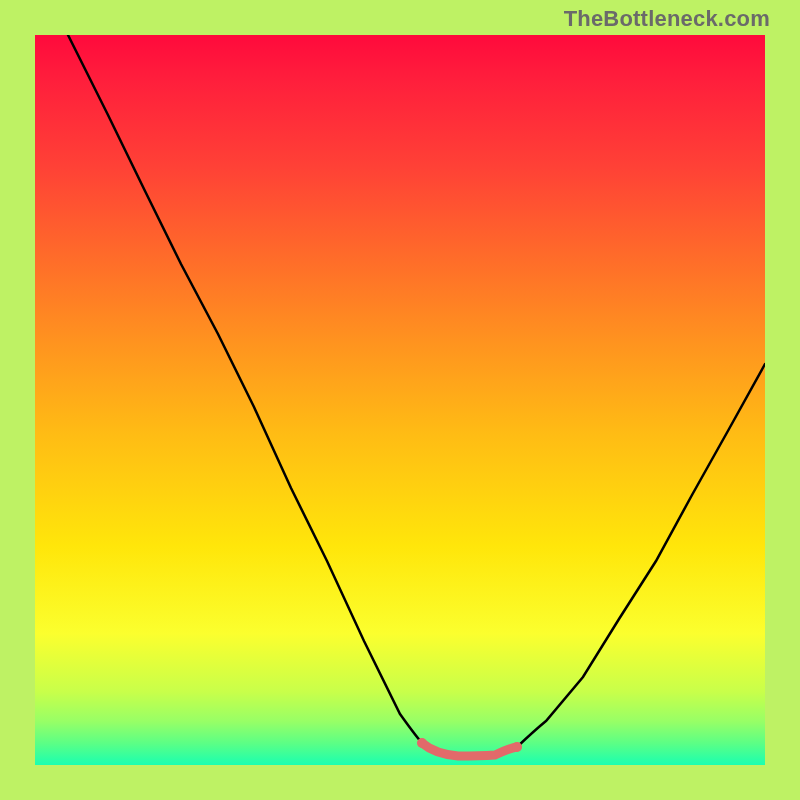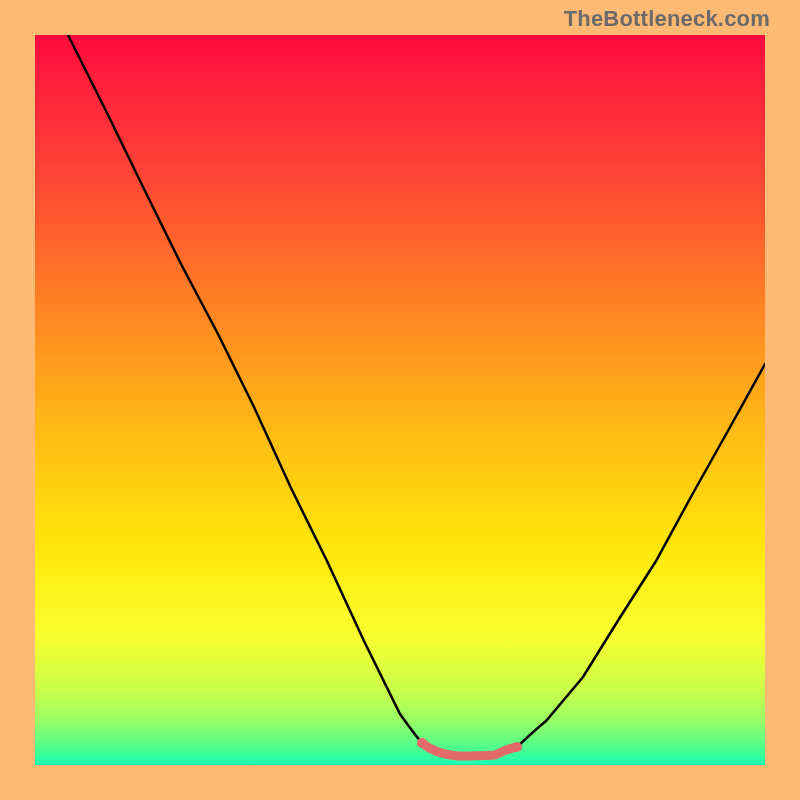--- a/index.html
+++ b/index.html
@@ -8,21 +8,21 @@
     width: 800px;
     height: 800px;
     overflow: hidden;
     background: #000;
     font-family: Arial, Helvetica, sans-serif;
   }
   .frame {
     position: relative;
     width: 800px;
     height: 800px;
-    background: #fdba74;
+    background: #bef264;
   }
   .plot-area {
     position: absolute;
     left: 35px;
     top: 35px;
     width: 730px;
     height: 730px;
     overflow: hidden;
   }
   .gradient-bg {

